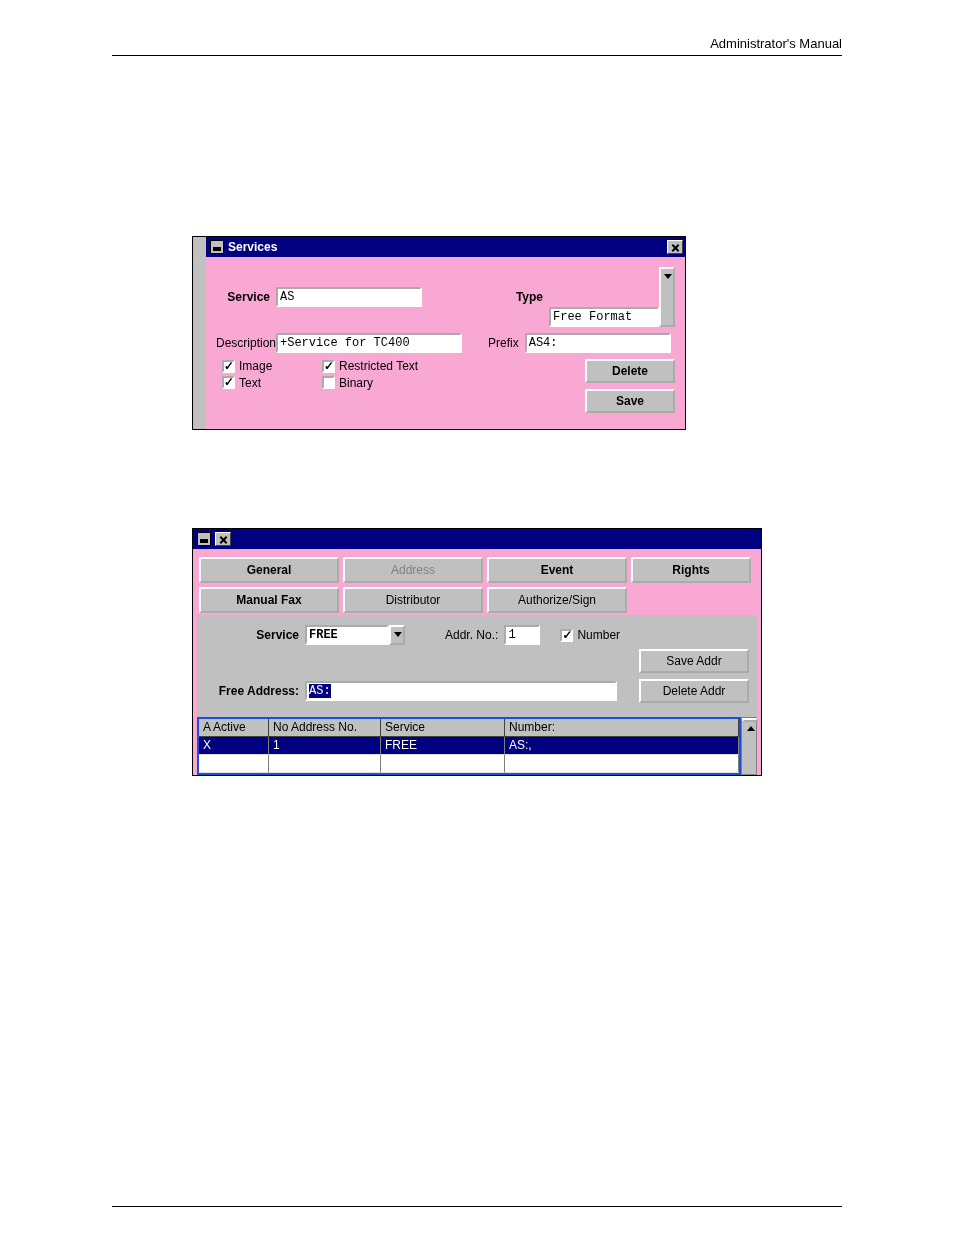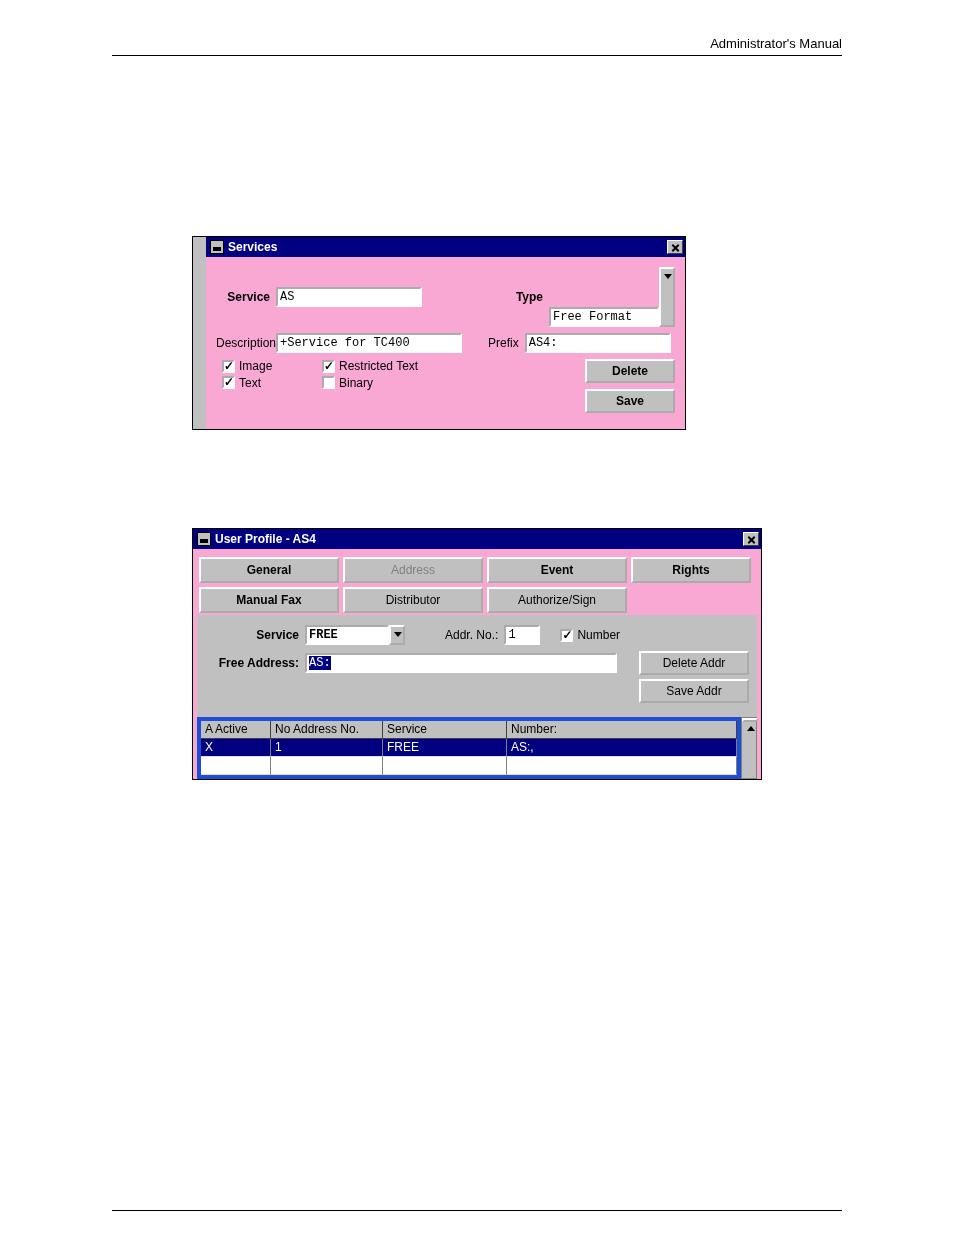--- a/index.html
+++ b/index.html
@@ -158,21 +158,21 @@
 
   
   .sel {
     background: #000080;
     color: #fff;
   }
 
   
   .grid {
     background: #fff;
-    border: 4px solid #1d4ed8;
+    border: 2px solid #1d4ed8;
     width: 100%;
   }
   .grid-row { display: flex; height: 18px; align-items: stretch; }
   .grid-cell {
     border-right: 1px solid #808080;
     border-bottom: 1px solid #e0e0e0;
     padding: 1px 4px;
     font-size: 12px;
   }
   .grid-head .grid-cell {
@@ -264,21 +264,20 @@
           <div class="btn">Save</div>
         </div>
       </div>
 
     </div>
   </div>
 
   <div class="window profile-win">
     <div class="titlebar">
       <span class="appicon"></span>
-      <span class="title">User Profile - AS4</span>
       <span class="closebtn"></span>
     </div>
     <div class="winbody" style="padding:6px 4px 0 4px">
 
       <div style="display:flex;flex-wrap:wrap;">
         <div class="tab">General</div>
         <div class="tab dim">Address</div>
         <div class="tab">Event</div>
         <div class="tab" style="width:120px">Rights</div>
         <div class="tab">Manual Fax</div>
@@ -297,31 +296,31 @@
           <span style="width:40px"></span>
           <span class="lbl">Addr. No.:</span>
           <input class="sunken" style="width: 36px; margin-left: 6px;" value="1">
           <span style="width:20px"></span>
           <span class="cb-label">
             <span class="cb checked"></span>
             <span>Number</span>
           </span>
         </div>
 
+        <div class="row" style="justify-content:flex-end;margin-top:-2px">
+          <div class="btn" style="width:110px;font-weight:normal">Save Addr</div>
+        </div>
+
         <div class="row">
           <span class="lbl bold" style="width:100px;text-align:right;padding-right:6px">Free Address:</span>
           <div class="sunken" style="width:312px">
             <span class="sel">AS:</span>
           </div>
           <span style="flex:1"></span>
           <div class="btn" style="width:110px;font-weight:normal">Delete Addr</div>
-        </div>
-
-        <div class="row" style="justify-content:flex-end;margin-top:-2px">
-          <div class="btn" style="width:110px;font-weight:normal">Save Addr</div>
         </div>
 
       </div>
 
       <div style="display:flex">
         <div class="grid" style="flex:1">
           <div class="grid-row grid-head">
             <div class="grid-cell" style="width:70px">A Active</div>
             <div class="grid-cell" style="width:112px">No Address No.</div>
             <div class="grid-cell" style="width:124px">Service</div>

